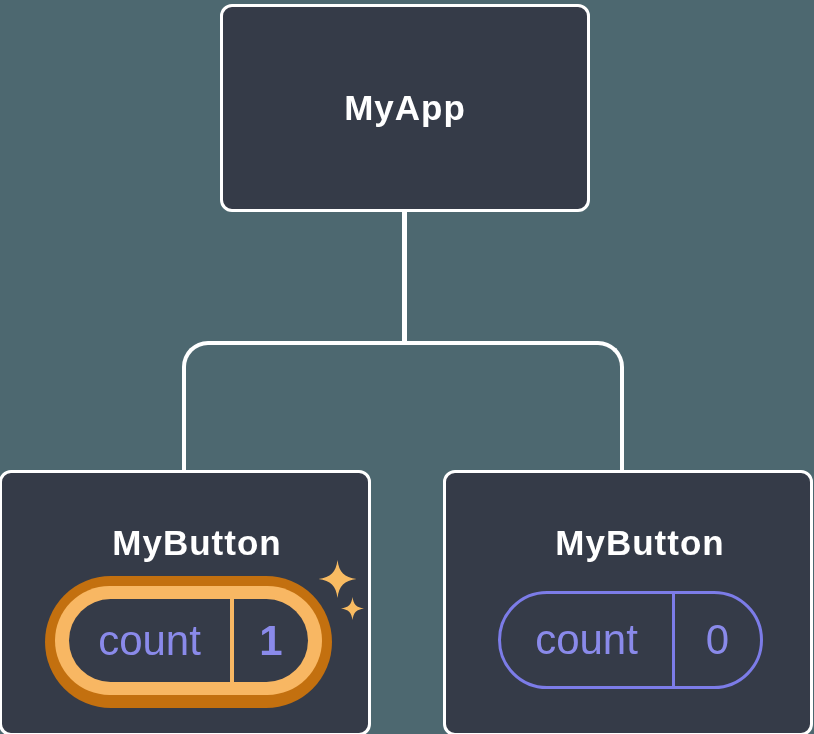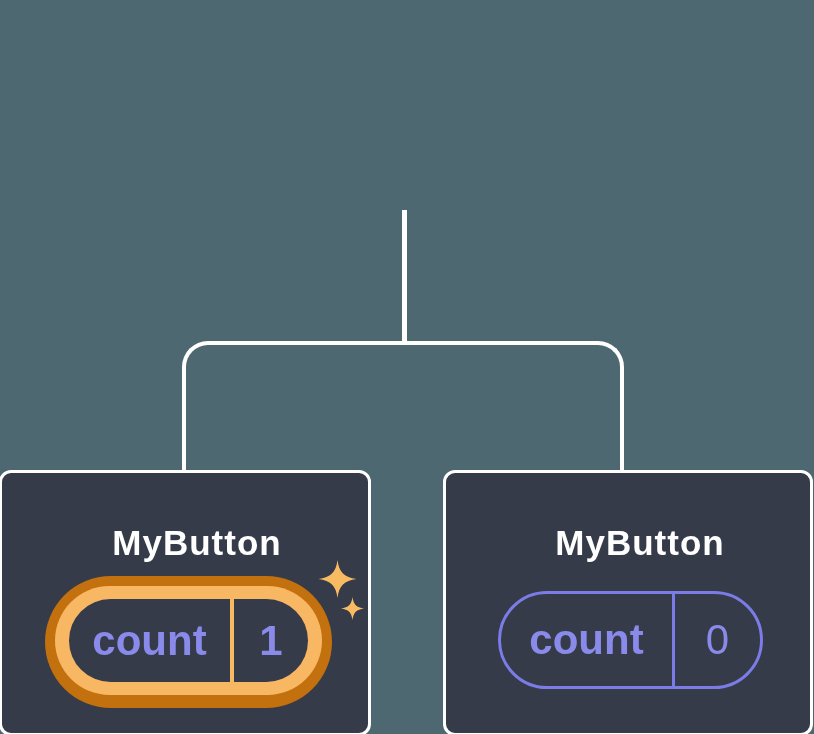--- a/index.html
+++ b/index.html
@@ -49,21 +49,21 @@
     box-sizing: border-box;
     border: 4px solid var(--connector, #FFFFFF);
     border-bottom: none;
     border-radius: 26px 26px 0 0;
   }
 
   
   .pill-text-key {
     display: flex; align-items: center; justify-content: center;
     color: var(--state-text, #8A8AEA);
-    font-size: 42px; font-weight: 700;
+    font-size: 42px; font-weight: 400;
   }
   .pill-text-value {
     flex: 1;
     display: flex; align-items: center; justify-content: center;
     color: var(--state-text, #8A8AEA);
     font-size: 42px;
   }
 
   
   .pill-highlight {
@@ -114,20 +114,23 @@
   .sparkle-large { left: 318px; top: 560px; width: 39px; height: 38px; }
   .sparkle-small { left: 340px; top: 597px; width: 25px; height: 23px; }
   .sparkle svg { display: block; width: 100%; height: 100%; }
   .sparkle path { fill: var(--sparkle, #F8BB62); }
 </style>
 </head>
 <body>
 
 <div class="canvas">
 
+  <div class="node node-root">
+    <div class="node-title">MyApp</div>
+  </div>
 
   <div class="stem"></div>
   <div class="bracket"></div>
 
   <div class="node node-child node-child-left">
     <div class="node-title child-title">MyButton</div>
     <div class="pill-highlight">
       <div class="pill-highlight-band">
         <div class="pill-highlight-interior">
           <div class="pill-text-key">count</div>

